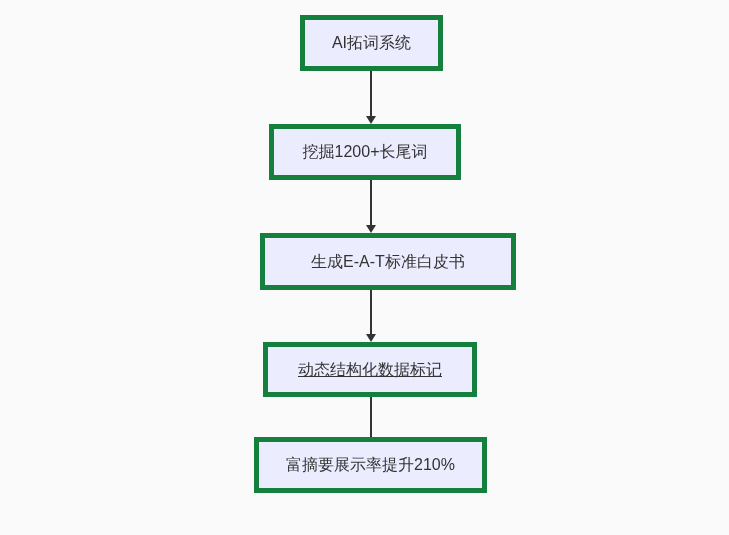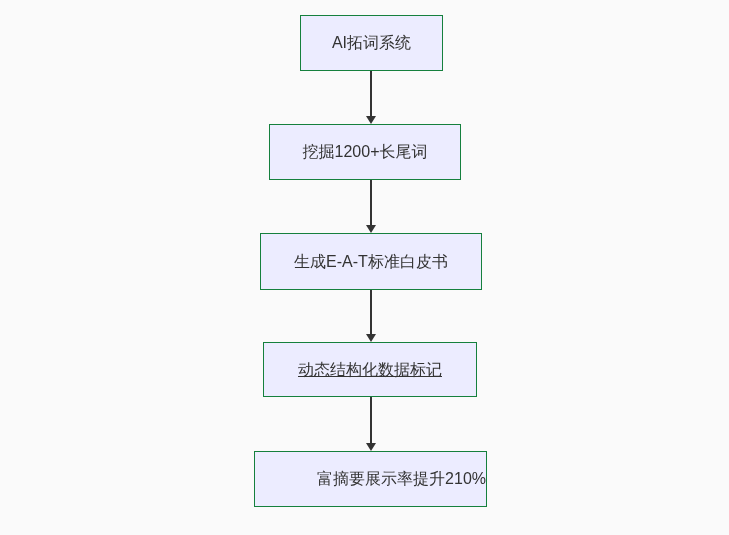--- a/index.html
+++ b/index.html
@@ -15,35 +15,35 @@
   }
   .canvas {
     position: relative;
     width: 729px;
     height: 535px;
   }
   .node {
     position: absolute;
     box-sizing: border-box;
     background: #ECECFF;
-    border: 1px solid #15803d;
+    border: 5px solid #15803d;
     display: flex;
     align-items: center;
     justify-content: center;
     color: #333333;
     font-size: 16px;
     line-height: 1.2;
     text-align: center;
     white-space: nowrap;
   }
   .node-1 { left: 300px; top: 15px;  width: 143px; height: 56px; }
   .node-2 { left: 269px; top: 124px; width: 192px; height: 56px; }
-  .node-3 { left: 260px; top: 233px; width: 222px; height: 57px; }
+  .node-3 { left: 260px; top: 233px; width: 256px; height: 57px; }
   .node-4 { left: 263px; top: 342px; width: 214px; height: 55px; text-decoration: underline; }
-  .node-5 { left: 254px; top: 451px; width: 233px; height: 56px; justify-content: flex-end; }
+  .node-5 { left: 254px; top: 437px; width: 233px; height: 56px; }
 
   .arrow {
     position: absolute;
     left: 366px; 
     width: 10px;
   }
   .arrow .shaft {
     position: absolute;
     left: 4px;
     top: 0;

